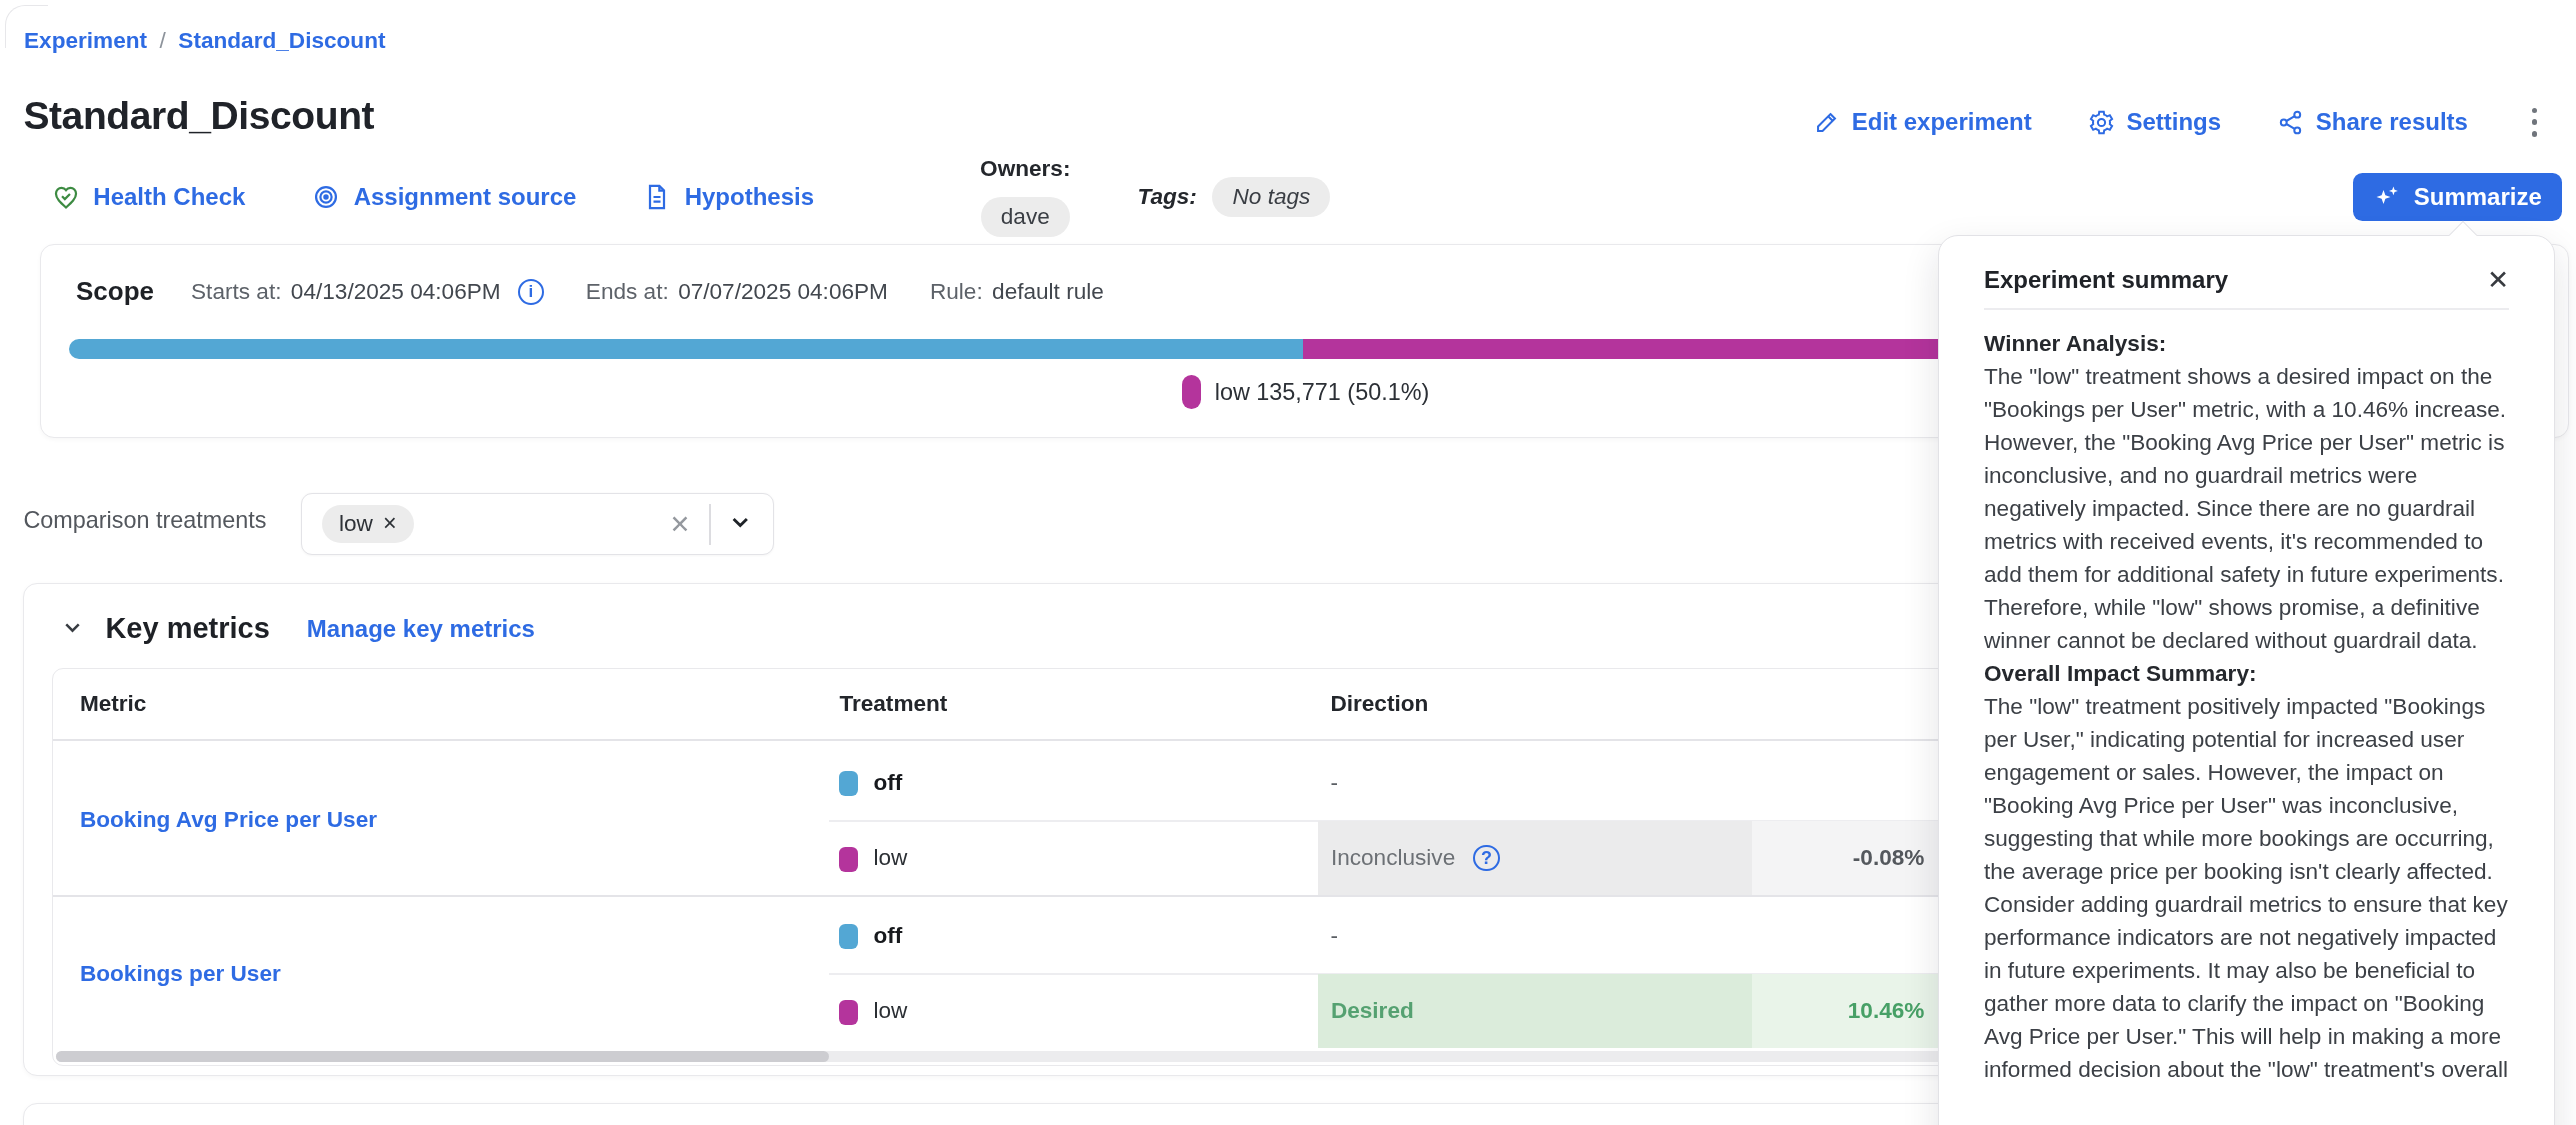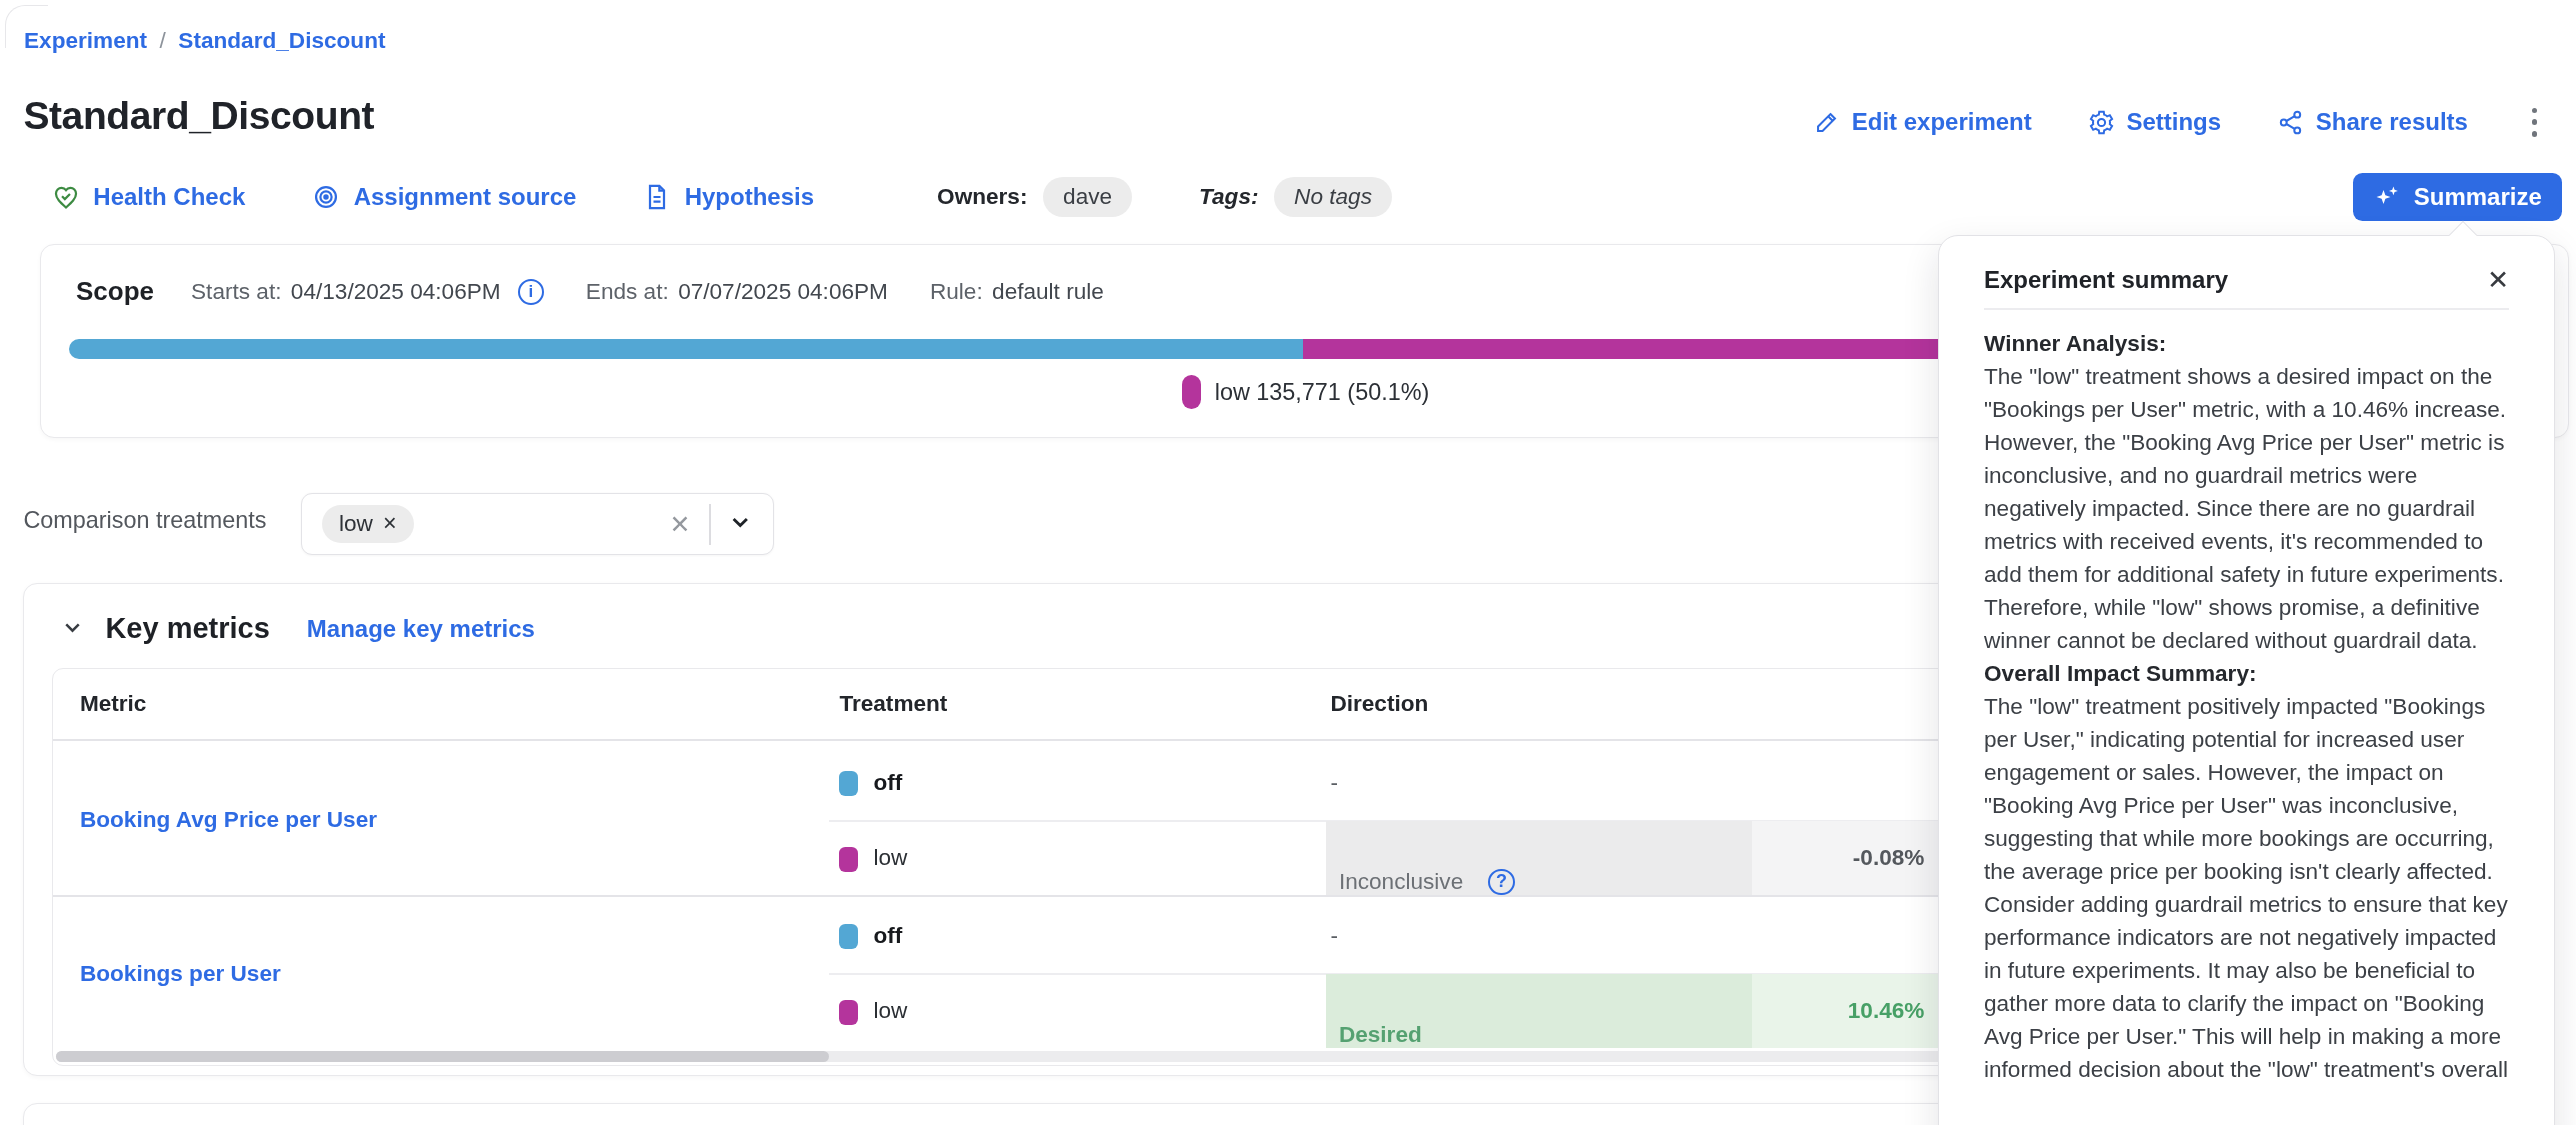--- a/index.html
+++ b/index.html
@@ -23,21 +23,21 @@
   .h-action { display:flex; align-items:center; gap:11.7px; color:#2e6be3; font-size:24px; font-weight:600; cursor:pointer; }
   .h-action svg { width:27px; height:27px; stroke:#2e6be3; fill:none; stroke-width:1.8; }
   .kebab { display:flex; flex-direction:column; gap:6.2px; padding:4.7px 7.8px; cursor:pointer; }
   .kebab i { width:5.5px; height:5.5px; border-radius:50%; background:#70757c; }
 
   
   .meta-row { position:absolute; top:176px; left:52px; height:41px; display:flex; align-items:center; }
   .tab { display:flex; align-items:center; gap:13.3px; font-size:24px; font-weight:600; color:#2e6be3; cursor:pointer; margin-right:67px; }
   .tab svg { width:28px; height:28px; fill:none; stroke-width:1.9; }
   .owners-group, .tags-group { display:flex; align-items:center; gap:15.6px; }
-  .owners-group { margin-left:56px; } .tags-group { margin-left:67px;font-style:italic; }
+  .owners-group { margin-left:99px;flex-direction:column; } .tags-group { margin-left:67px;font-style:italic; }
   .meta-label { font-size:22.6px; font-weight:700; color:#24272c; }
   .pill { background:#ececec; border-radius:780px; padding:7px 20px; font-size:22.6px; color:#3a3e44; }
 
   
   .summarize-btn { position:absolute; top:173px; left:2353px; width:209px; height:48px;
     background:#2e6be3; border:none; border-radius:9.4px; color:#fff; font-family:inherit;
     display:flex; align-items:center; justify-content:center; gap:12.5px; font-size:24px; font-weight:600; cursor:pointer; }
   .summarize-btn svg { width:28px; height:28px; fill:#fff; }
 
   
@@ -80,21 +80,21 @@
   .km-table { position:absolute; top:84px; left:28px; width:2473px; height:398px; border:1.6px solid #e9e9ec; border-radius:11px; background:#fff; overflow:hidden; }
   .th { position:absolute; top:22px; font-size:22.6px; font-weight:700; color:#23262b; }
   .th-metric { left:26.5px; } .th-treatment { left:786px; } .th-direction { left:1277px; }
   .hline { position:absolute; left:0; right:0; height:1.6px; background:#e4e4e8; }
   .subline { position:absolute; left:776px; right:0; height:1.6px; background:#ededf0; }
   .metric-link { position:absolute; left:26.5px; font-size:22.6px; font-weight:600; color:#2e6be3; cursor:pointer; }
   .t-dot { position:absolute; left:786px; width:19px; height:25px; border-radius:6.2px; }
   .t-label { position:absolute; left:820px; font-size:22.6px; color:#2b2f34; }
   .t-label.base { font-weight:700; color:#17191d; }
   .dash { position:absolute; left:1277px; font-size:22.6px; color:#5a5e63; }
-  .dir-cell { position:absolute; left:1265px; width:435px; display:flex; align-items:flex-end; padding-left:12.5px; font-size:22.6px; gap:25px;margin-left:8px; }
+  .dir-cell { position:absolute; left:1265px; width:435px; display:flex; align-items:center; padding-left:12.5px; font-size:22.6px; gap:18px; }
   .val-cell { position:absolute; left:1699px; width:186px; display:flex; align-items:center; justify-content:flex-end; padding-right:14px; font-size:22.6px; font-weight:700; }
   .cell-gray  { background:#ebebec; color:#6c7075; }
   .cellv-gray { background:#f4f4f5; color:#54585d; }
   .cell-green  { background:#dbecdb; color:#55a171; font-weight:600; }
   .cellv-green { background:#e9f4e9; color:#47a066; }
   .help-icon { width:26.5px; height:26.5px; border:2px solid #2e6be3; border-radius:50%; color:#2e6be3; font-size:18px; font-weight:700;
     display:inline-flex; align-items:center; justify-content:center; cursor:pointer; }
   .scroll-track { position:absolute; left:3.1px; right:3.1px; bottom:3.1px; height:11px; border-radius:6.2px; background:#ececee; }
   .scroll-thumb { width:773px; height:11px; border-radius:6.2px; background:#cdcdd1; cursor:pointer; }
 

